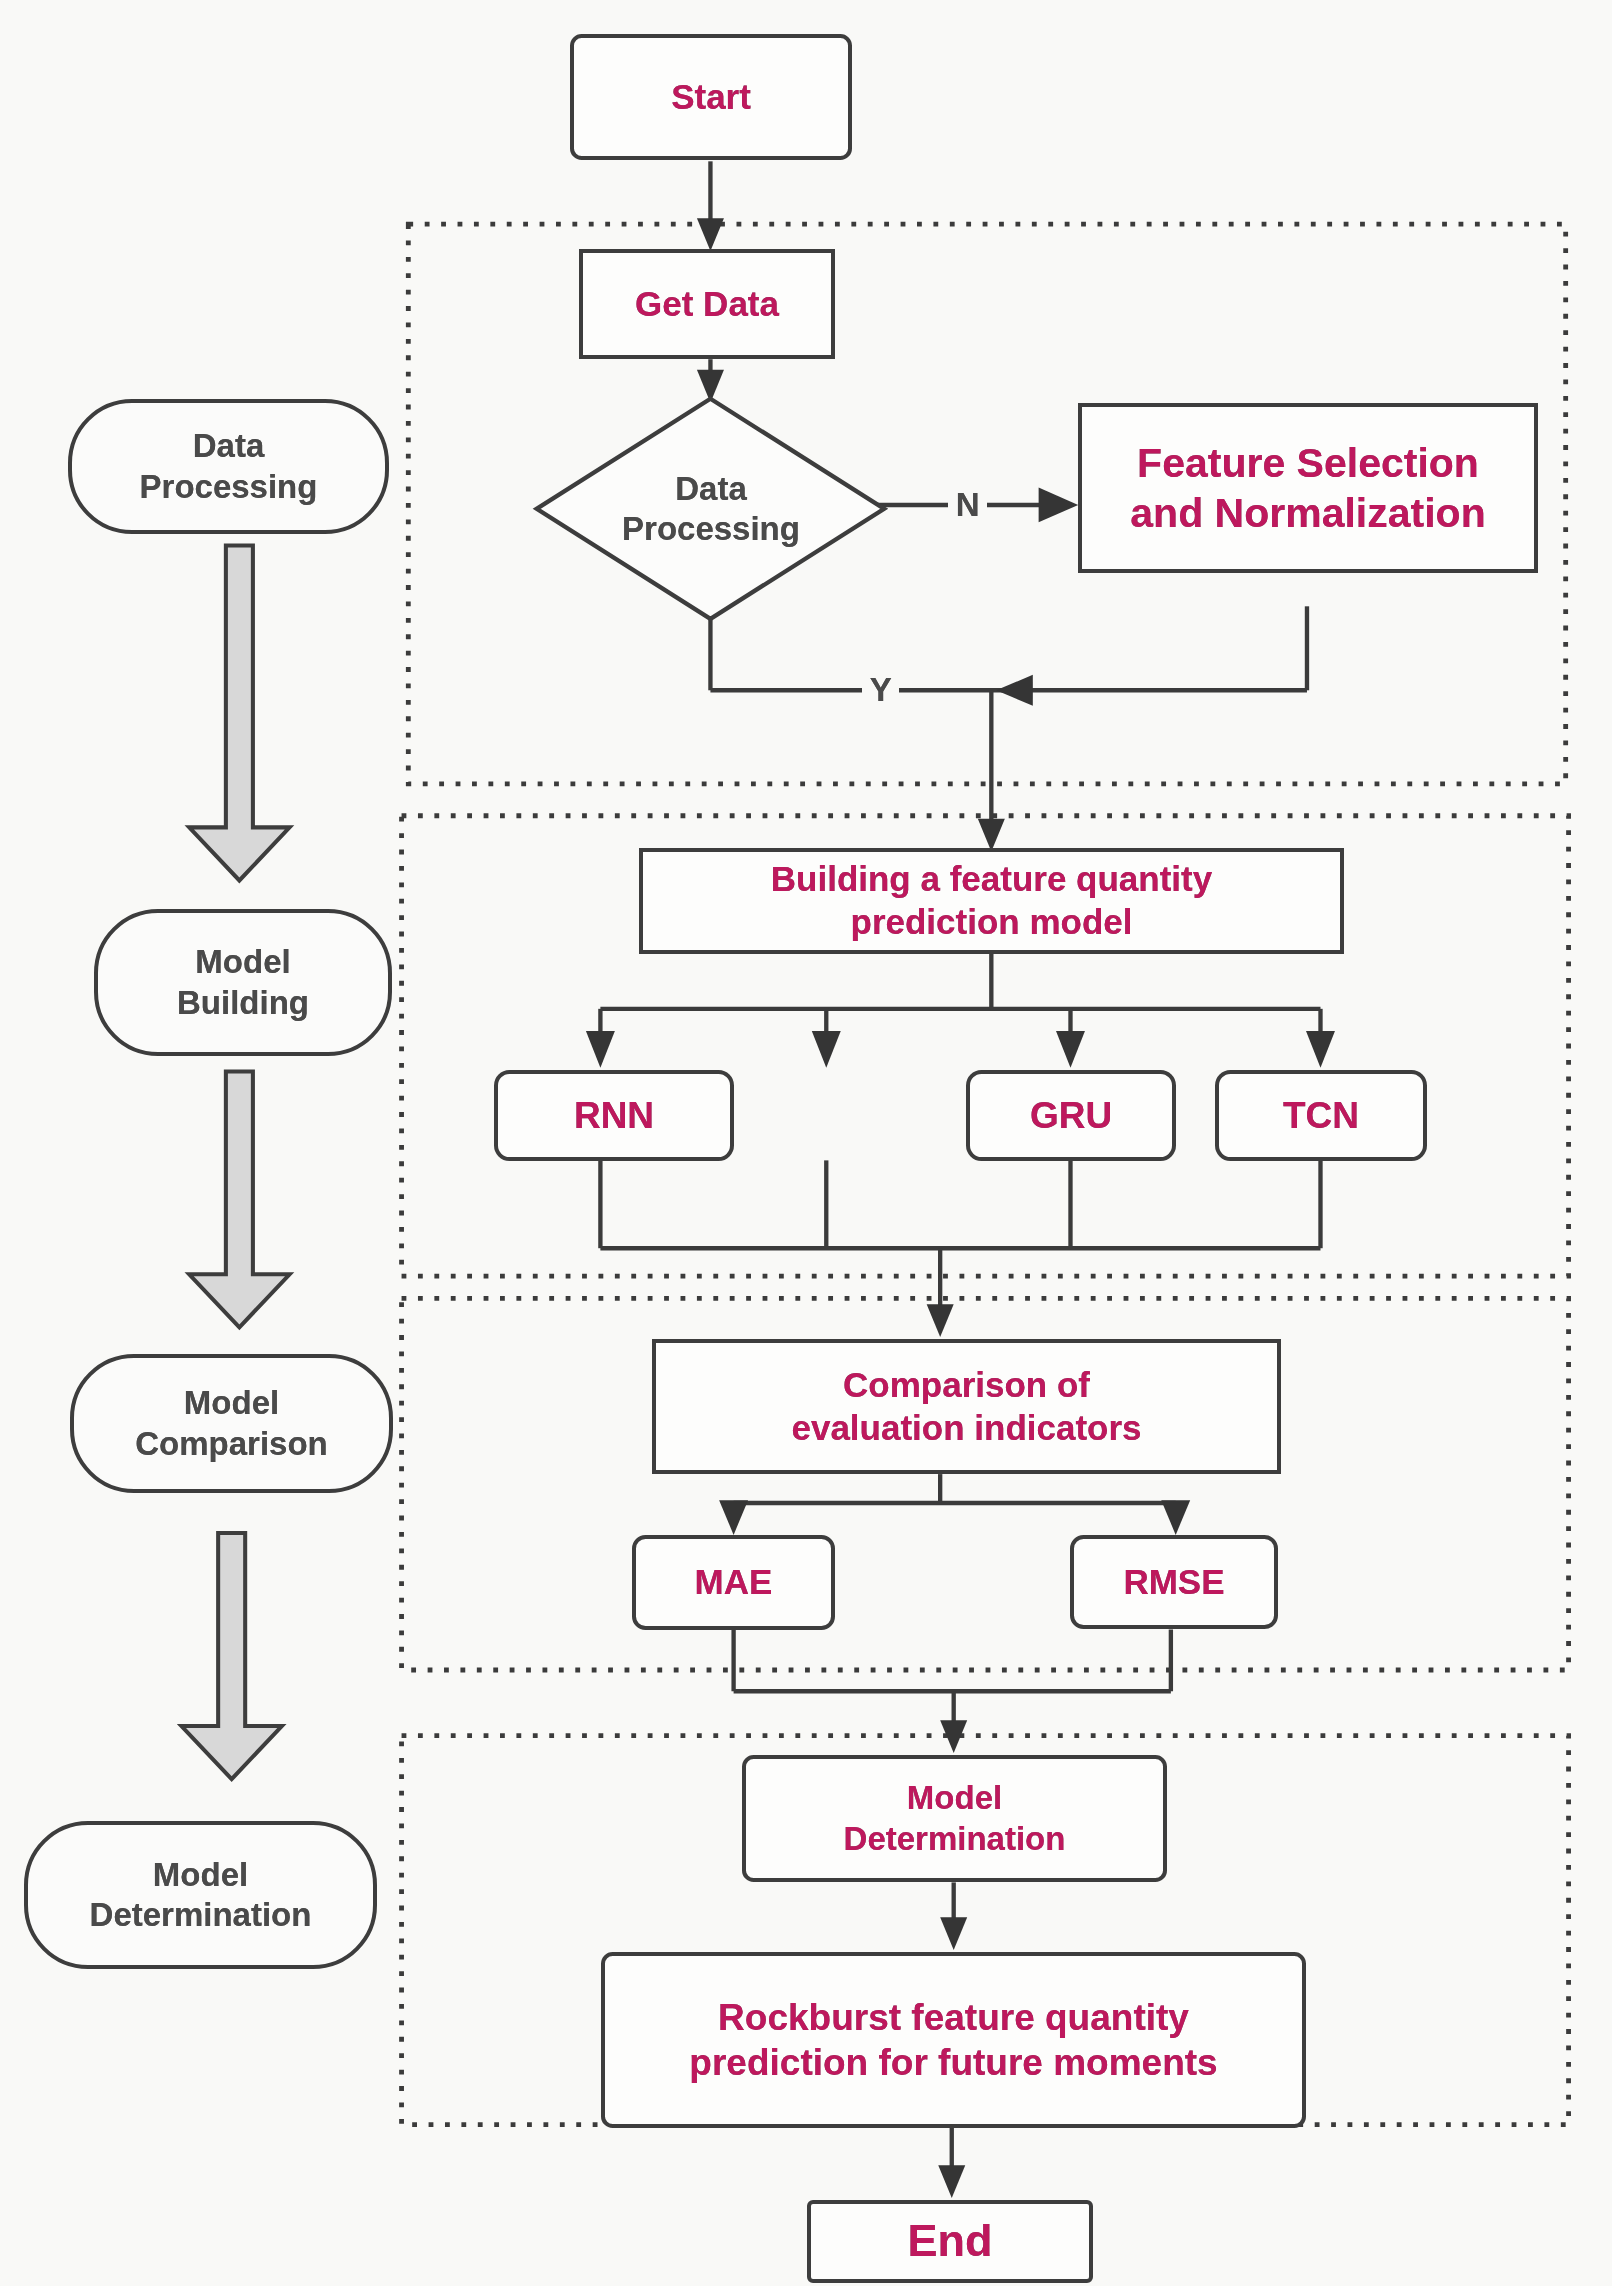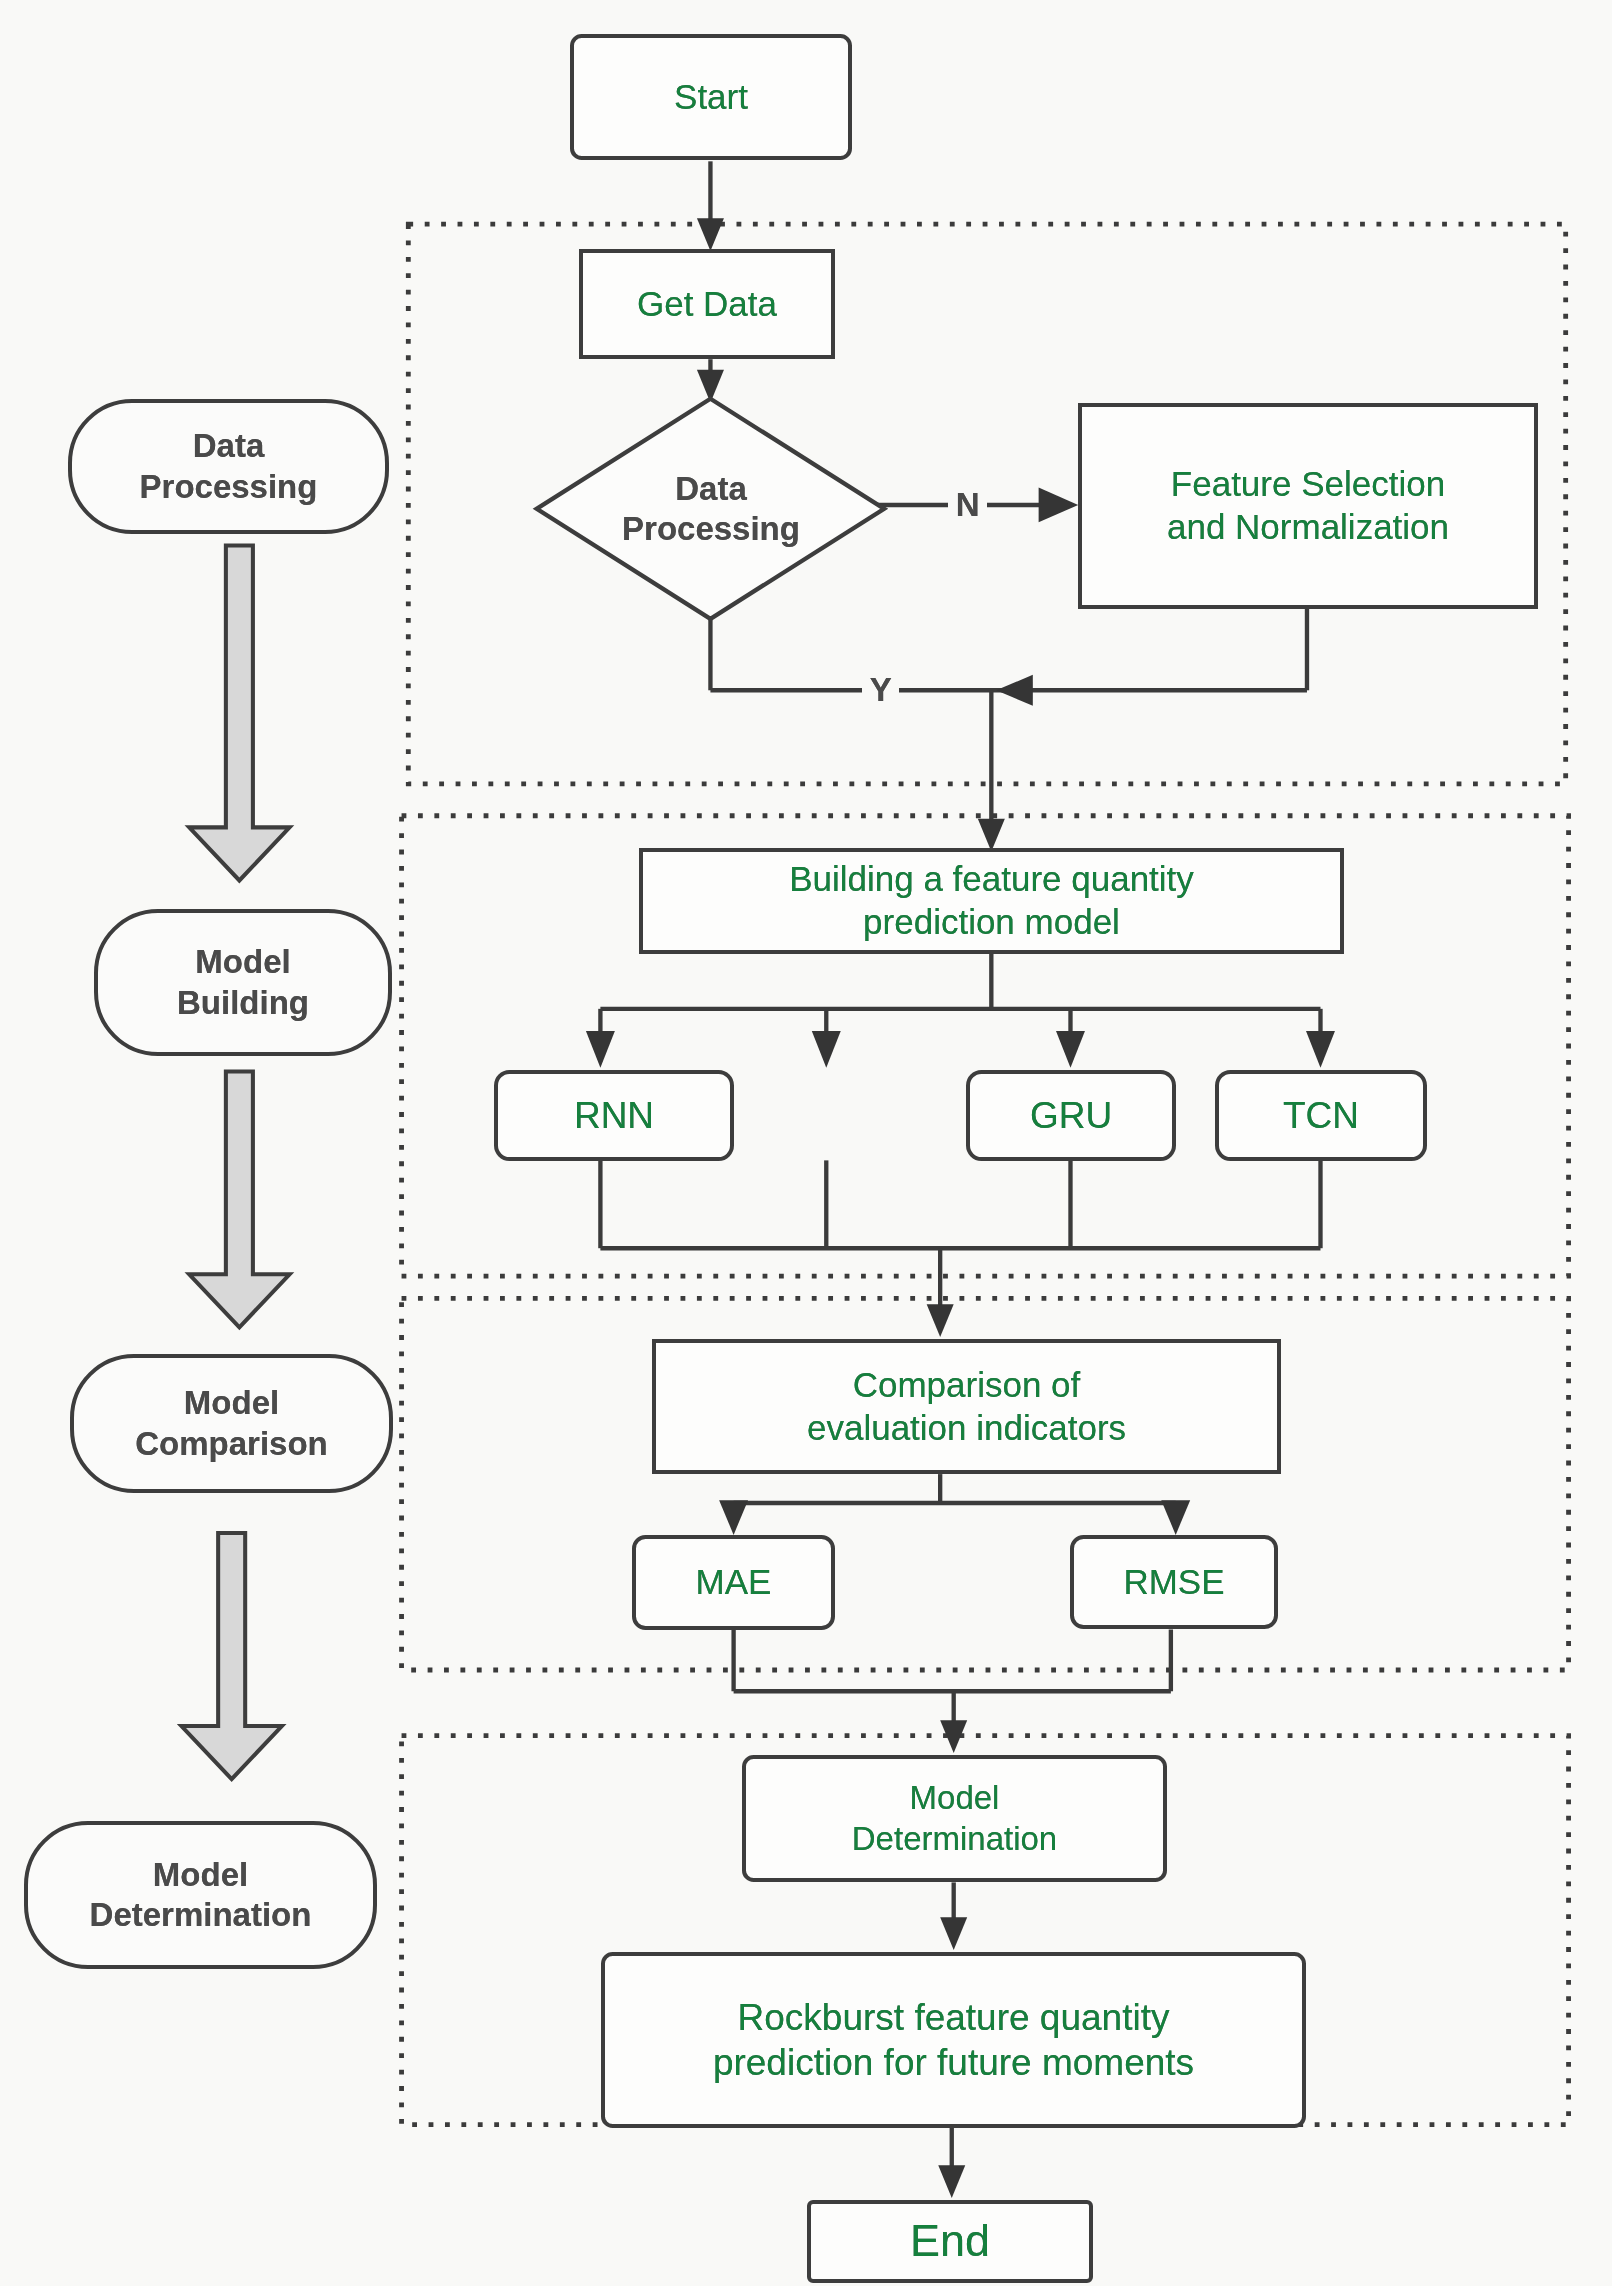--- a/index.html
+++ b/index.html
@@ -9,25 +9,25 @@
     background:#f9f9f7;
     font-family:"Liberation Sans", sans-serif;
     overflow:hidden;
   }
   #wires{position:absolute;left:0;top:0;z-index:1;}
   .node{
     position:absolute;
     display:flex;align-items:center;justify-content:center;
     background:#fdfdfc;
     border:4.8px solid #3d3d3d;
-    color:#15803d;
+    color:#be185d;
     text-align:center;
     line-height:1.22;
     white-space:pre-line;
-    font-weight:400;
+    font-weight:700;
     text-shadow:0 0 0.6px #6a6a6a;
     box-sizing:border-box;
     z-index:2;
   }
   .pill{
     position:absolute;
     display:flex;align-items:center;justify-content:center;
     background:#fbfbfa;
     border:4.8px solid #3d3d3d;
     border-radius:64px;
@@ -144,21 +144,21 @@
   <div class="node" style="left:570px;top:34px;width:282px;height:126px;border-radius:11.6px;font-size:35px;">Start</div>
 
   <div class="node" style="left:579px;top:249px;width:256px;height:110px;font-size:35px;">Get Data</div>
 
   <div class="diamond-label" style="left:566px;top:447px;width:290px;height:124px;">Data
 Processing</div>
 
   <div class="floating-label" style="left:948px;top:484px;height:42px;">N</div>
   <div class="floating-label" style="left:862px;top:669px;height:42px;">Y</div>
 
-  <div class="node" style="left:1078px;top:403px;width:460px;height:206px;font-size:35px;">Feature Selection
+  <div class="node" style="left:1078px;top:403px;width:460px;height:170px;font-size:41px;">Feature Selection
 and Normalization</div>
 
   <div class="node" style="left:639px;top:848px;width:705px;height:106px;font-size:35px;">Building a feature quantity
 prediction model</div>
 
   <div class="node" style="left:494px;top:1070px;width:240px;height:91px;border-radius:15.4px;font-size:37px;">RNN</div>
   <div class="node" style="left:966px;top:1070px;width:210px;height:91px;border-radius:15.4px;font-size:37px;">GRU</div>
   <div class="node" style="left:1215px;top:1070px;width:212px;height:91px;border-radius:15.4px;font-size:37px;">TCN</div>
 
   <div class="node" style="left:652px;top:1339px;width:629px;height:135px;font-size:35px;">Comparison of

